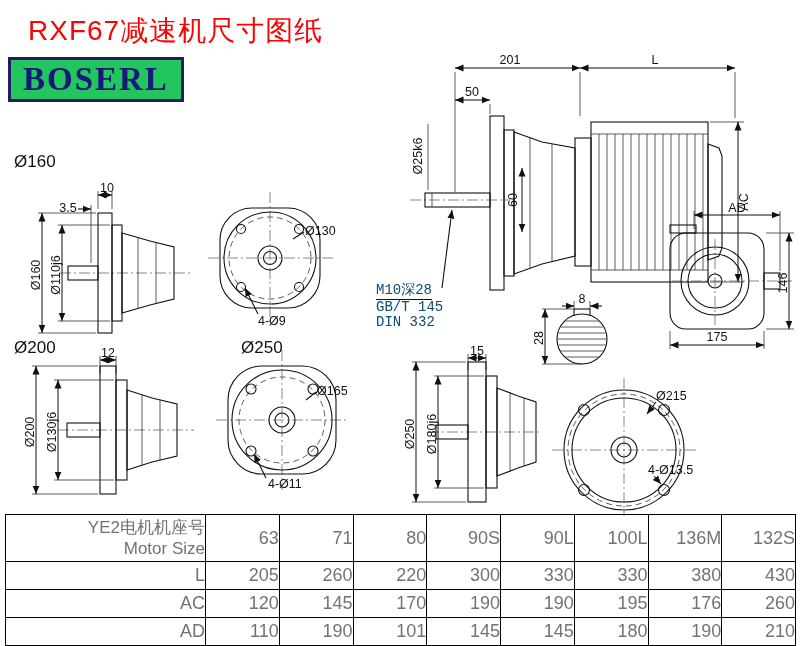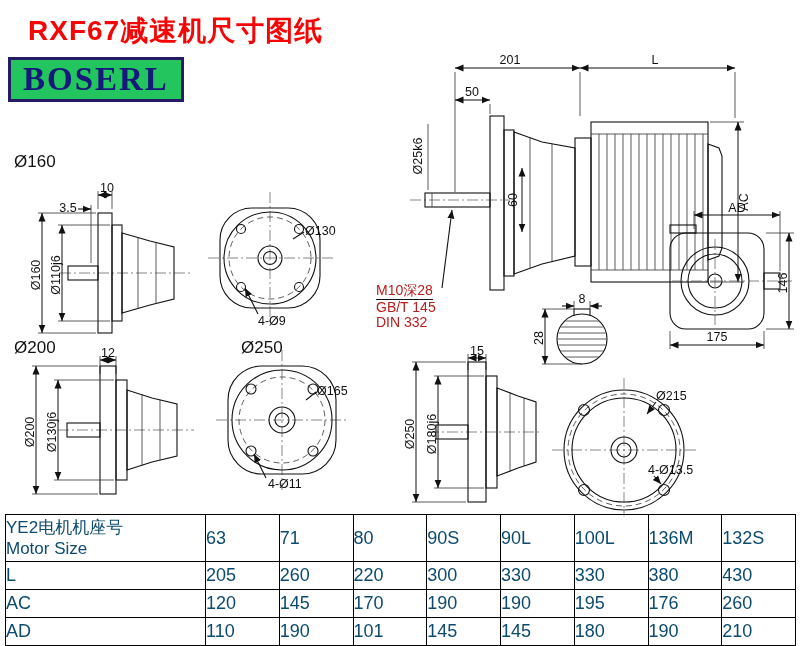--- a/index.html
+++ b/index.html
@@ -8,31 +8,31 @@
        font-family:"Liberation Sans",sans-serif;color:#111}
   .abs{position:absolute}
   svg{position:absolute;overflow:visible}
   svg text{font-family:"Liberation Sans",sans-serif;font-size:12.5px;fill:#111}
   .ln{stroke:#111;stroke-width:1.1;fill:none}
   .thin{stroke:#333;stroke-width:0.8;fill:none}
   .dim{stroke:#111;stroke-width:1;fill:none;
        marker-start:url(#as);marker-end:url(#ae)}
   .cl{stroke:#555;stroke-width:0.7;fill:none;stroke-dasharray:11 3 2 3}
   .dash{stroke:#333;stroke-width:0.8;fill:none;stroke-dasharray:6 4}
-  #title{font-size:28px;font-weight:bold;color:#f50505;letter-spacing:1px}
+  #title{font-size:28px;font-weight:normal;color:#f50505;letter-spacing:1px}
   #logo{border:3px solid #241a66;background:#22c55e;padding:1px 12px}
   #logo span{font-family:"Liberation Serif",serif;font-weight:bold;font-size:33px;
              color:#17177c;letter-spacing:2px}
   .lbl{font-size:17px;color:#111}
-  .note{font-family:Liberation Sans, sans-serif;font-size:14px;line-height:15px;color:#b91c1c}
+  .note{font-family:Liberation Mono, monospace;font-size:14px;line-height:15px;color:#0c4a6e}
   .note-line1{display:inline-block;border-bottom:1px solid #111;padding-bottom:1px}
   #dim-table{position:absolute;left:5px;top:514px;width:791px;
              border-collapse:collapse;table-layout:fixed}
-  #dim-table td{border:1.5px solid #000;text-align:left;vertical-align:middle;
-                font-size:18px;color:#0c4a6e;padding:0;height:28px}
+  #dim-table td{border:1.5px solid #000;text-align:right;vertical-align:middle;
+                font-size:18px;color:#737373;padding:0;height:28px}
   #dim-table tr.hrow td{height:47px}
   .hcn{font-size:17px;line-height:21px}
   .hen{font-family:Liberation Sans, sans-serif;font-size:17px;line-height:21px}
 </style>
 </head>
 <body>
 
 <svg width="0" height="0">
   <defs>
     <marker id="ae" markerWidth="10" markerHeight="10" refX="8.5" refY="5" orient="auto" markerUnits="userSpaceOnUse">

